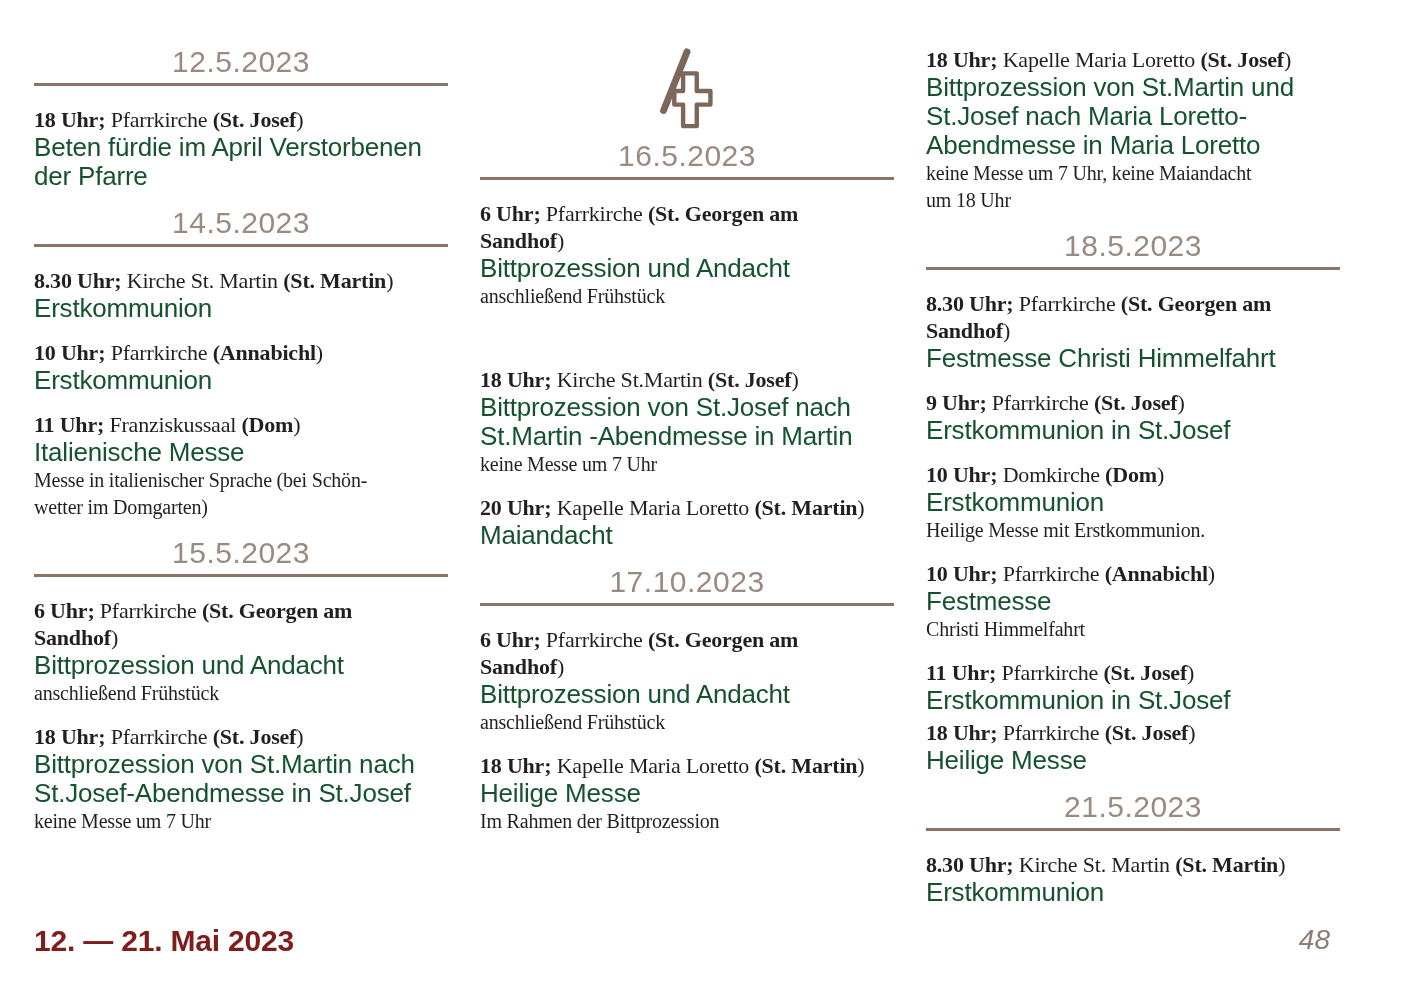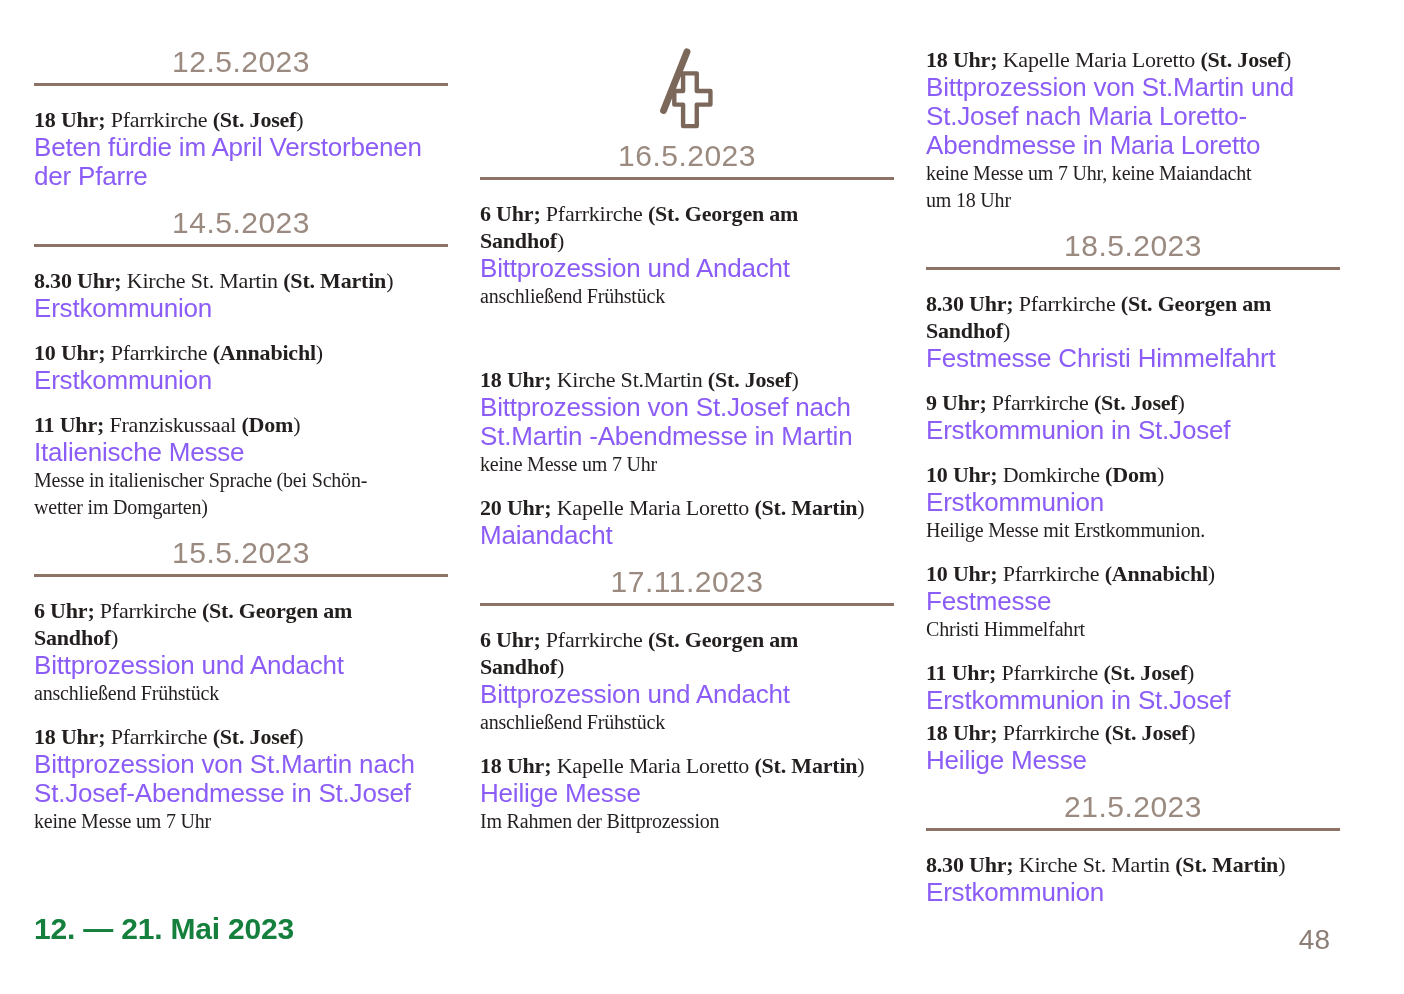--- a/index.html
+++ b/index.html
@@ -17,32 +17,32 @@
     font-family:"Liberation Sans", sans-serif;font-size:30px;line-height:32px;
     color:#9b8a80;text-align:center;letter-spacing:0.5px;
   }
   .date-rule{height:3px;background:#8c7365;margin-top:5px;}
   .event-block{margin-bottom:16px;}
   .event-block.tight{margin-top:-12px;}
   .event-meta{margin:0;font-size:22px;line-height:27px;letter-spacing:-0.2px;white-space:pre;}
   .event-meta .b{font-weight:700;}
   .event-title{
     margin:0;font-family:"Liberation Sans", sans-serif;font-size:26px;line-height:29px;
-    color:#8b5cf6;letter-spacing:-0.2px;white-space:pre;
+    color:#14532d;letter-spacing:-0.2px;white-space:pre;
   }
   .event-note{margin:0;font-size:20px;line-height:27px;letter-spacing:-0.2px;white-space:pre;}
   .spacer{height:40px;}
   .footer-label{
-    position:absolute;left:34px;bottom:48px;
+    position:absolute;left:34px;bottom:36px;
     font-family:"Liberation Sans", sans-serif;font-weight:700;font-size:30px;
-    color:#15803d;letter-spacing:-0.2px;
+    color:#7f1d1d;letter-spacing:-0.2px;
   }
   .page-number{
     position:absolute;right:74px;bottom:38px;
-    font-family:"Liberation Sans", sans-serif;font-size:28px;color:#8c7d75;
+    font-family:"Liberation Sans", sans-serif;font-size:28px;color:#8c7d75;font-style:italic;
   }
 </style>
 </head>
 <body>
 
 <div class="page">
   <div class="cols">
     <div class="col">
         <div class="date-block">
     <div class="date-label">12.5.2023</div>
@@ -116,21 +116,21 @@
     <p class="event-title">Bittprozession von St.Josef nach
 St.Martin -Abendmesse in Martin</p>
     <p class="event-note">keine Messe um 7 Uhr</p>
   </div>
         <div class="event-block">
     <p class="event-meta"><span class="b">20 Uhr</span><span class="b">; </span><span>Kapelle Maria Loretto</span><span class="b"> (</span><span class="b">St. Martin</span><span>)</span></p>
     <p class="event-title">Maiandacht</p>
 
   </div>
         <div class="date-block">
-    <div class="date-label">17.11.2023</div>
+    <div class="date-label">17.10.2023</div>
     <div class="date-rule"></div>
   </div>
         <div class="event-block">
     <p class="event-meta"><span class="b">6 Uhr</span><span class="b">; </span><span>Pfarrkirche</span><span class="b"> (</span><span class="b">St. Georgen am
 Sandhof</span><span>)</span></p>
     <p class="event-title">Bittprozession und Andacht</p>
     <p class="event-note">anschließend Frühstück</p>
   </div>
         <div class="event-block">
     <p class="event-meta"><span class="b">18 Uhr</span><span class="b">; </span><span>Kapelle Maria Loretto</span><span class="b"> (</span><span class="b">St. Martin</span><span>)</span></p>

